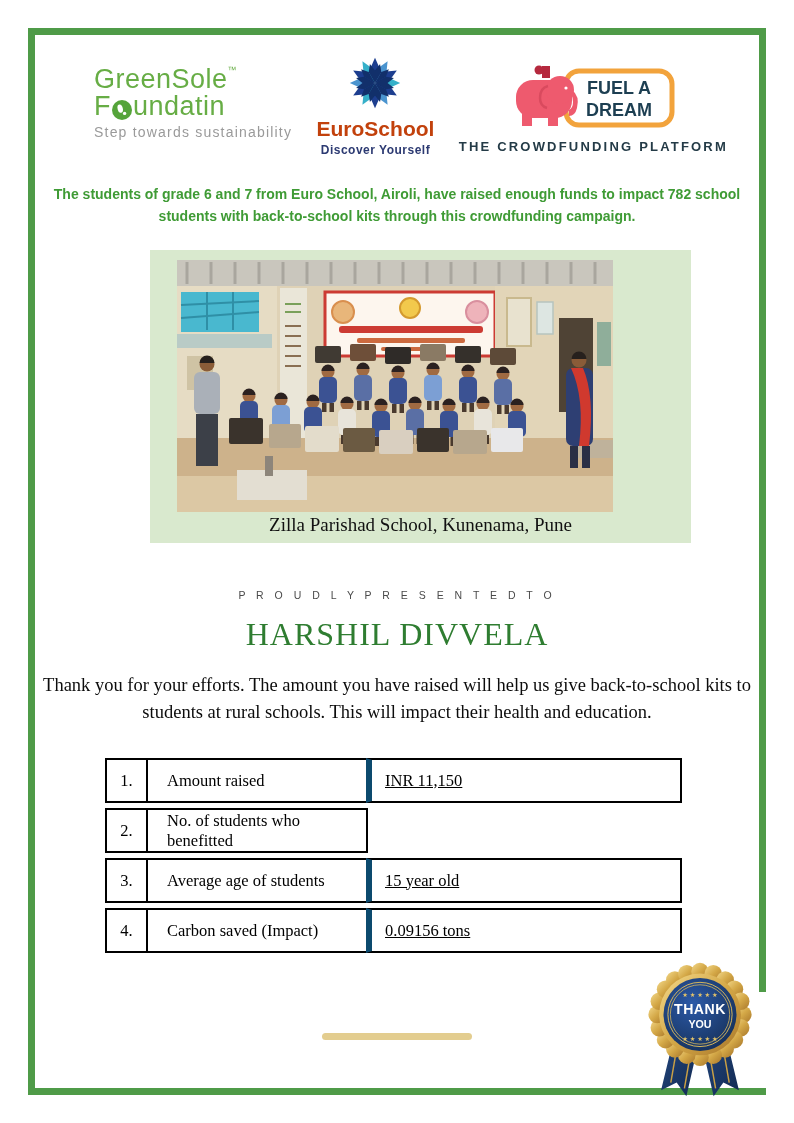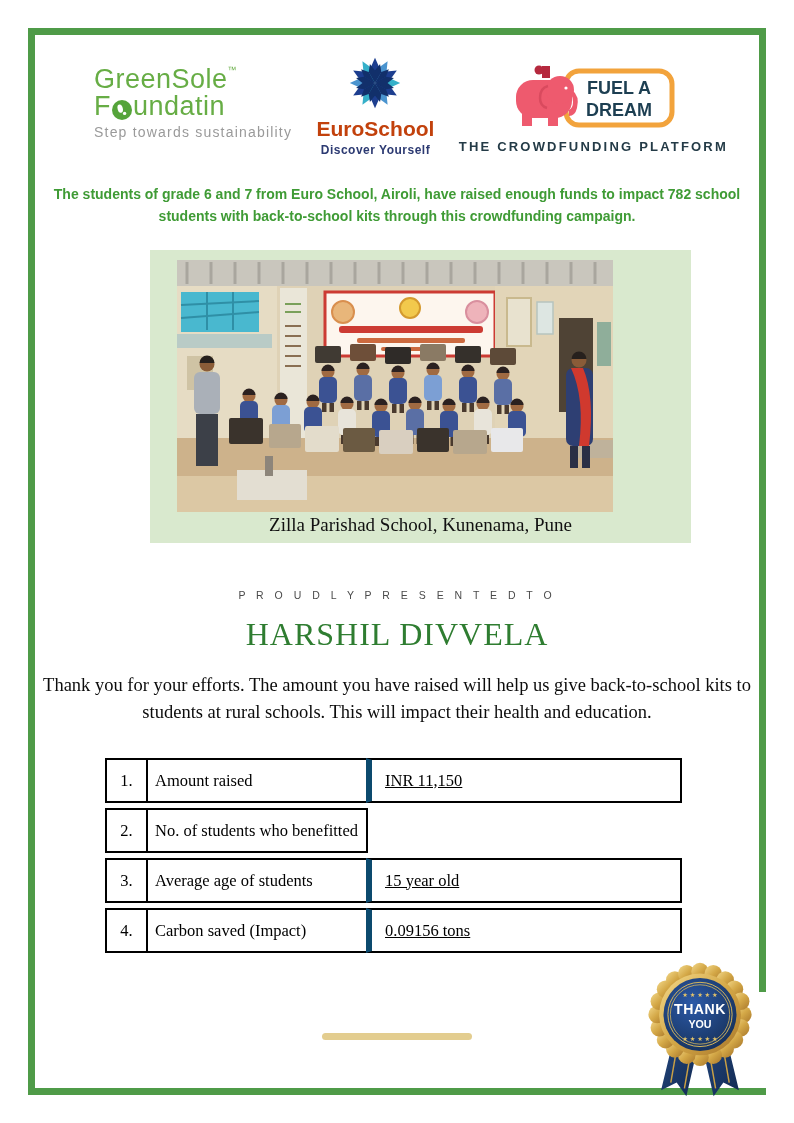--- a/index.html
+++ b/index.html
@@ -45,21 +45,21 @@
                font-family:"Liberation Serif", serif; font-size:32px; color:#2f7d31; letter-spacing:1px; }
   .message { position:absolute; left:27px; right:27px; top:672px; z-index:2; text-align:center;
              font-family:"Liberation Serif", serif; font-size:18.5px; color:#0c0c0c; line-height:1.45; }
 
   
   .cert-table { position:absolute; left:105px; top:758px; width:577px; z-index:2;
                 font-family:"Liberation Serif", serif; font-size:16.5px; color:#000; }
   .t-row { display:flex; height:45px; margin-bottom:5px; }
   .t-cell { border:2px solid #000; display:flex; align-items:center; }
   .t-num { width:41px; justify-content:center; border-right:none; }
-  .t-label { width:222px; padding-left:7px; }
+  .t-label { width:222px; padding-left:19px; }
   .t-value { flex:1; border-left:6px solid #0c4a6e; padding-left:13px; margin-left:-2px;text-decoration:underline; }
 
   
   .badge-cover { position:absolute; left:748px; top:992px; width:32px; height:96px; background:#fff; z-index:3; }
   .badge { position:absolute; left:640px; top:958px; width:120px; height:146px; z-index:4; }
   .date-bar { position:absolute; left:322px; top:1033px; width:150px; height:7px; border-radius:4px; background:#e3cd8f; z-index:2; }
   .date-text { position:absolute; left:0; right:0; top:1045px; text-align:center; z-index:2;
                font-family:"Liberation Serif", serif; font-size:21px; color:#111; }
 </style>
 </head>

